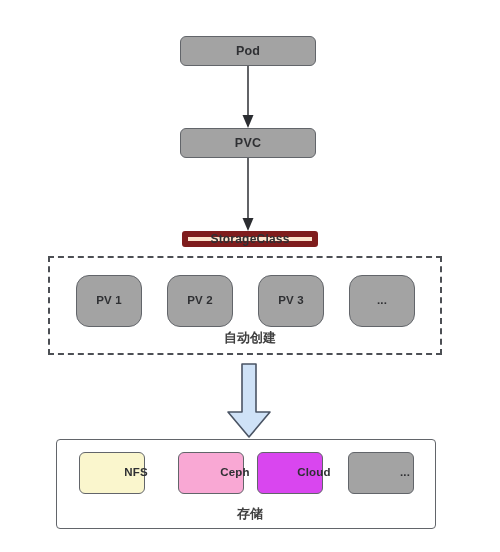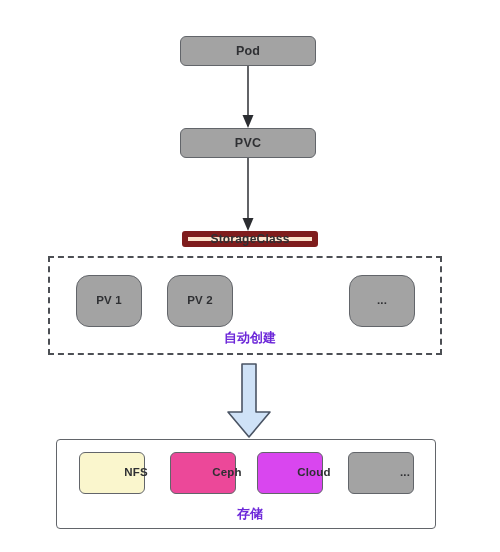--- a/index.html
+++ b/index.html
@@ -102,21 +102,21 @@
     background: #ffffff;
   }
 
   
   .caption {
     position: absolute;
     width: 100%;
     text-align: center;
     font-size: 13px;
     font-weight: 700;
-    color: #6d28d9;
+    color: #404040;
     font-family: "DejaVu Sans", "Liberation Sans", sans-serif;
     user-select: none;
   }
   .caption-auto  { left: 0; top: 329px; }
   .caption-store { left: 0; top: 505px; font-family: Liberation Serif, serif; }
 
   
   .connectors {
     position: absolute;
     left: 0; top: 0;
@@ -161,32 +161,35 @@
   </div>
 
   <div class="dashed-group"></div>
 
   <div class="node pv-box pv-1">
     <span class="boxlabel">PV 1</span>
   </div>
   <div class="node pv-box pv-2">
     <span class="boxlabel">PV 2</span>
   </div>
+  <div class="node pv-box pv-3">
+    <span class="boxlabel">PV 3</span>
+  </div>
   <div class="node pv-box pv-4">
     <span class="boxlabel">...</span>
   </div>
 
   <div class="caption caption-auto">自动创建</div>
 
   <div class="solid-group"></div>
 
   <div class="node st-box st-1" style="background:#faf6cd;">
     <span class="boxlabel">NFS</span>
   </div>
-  <div class="node st-box st-2" style="background:#ec4899;">
+  <div class="node st-box st-2" style="background:#f9a8d4;margin-left:8px;">
     <span class="boxlabel">Ceph</span>
   </div>
   <div class="node st-box st-3" style="background:#d946ef;">
     <span class="boxlabel">Cloud</span>
   </div>
   <div class="node st-box st-4">
     <span class="boxlabel">...</span>
   </div>
 
   <div class="caption caption-store">存储</div>

